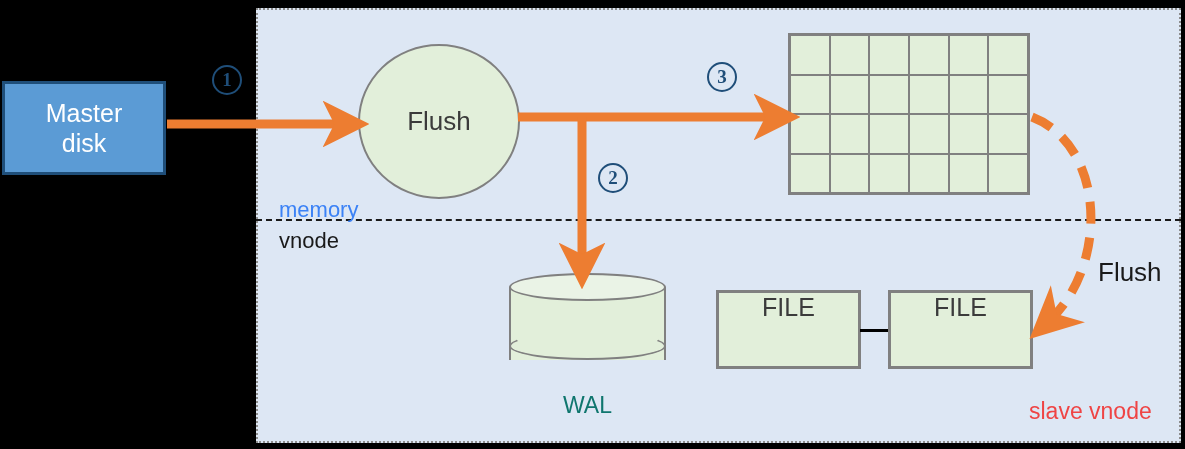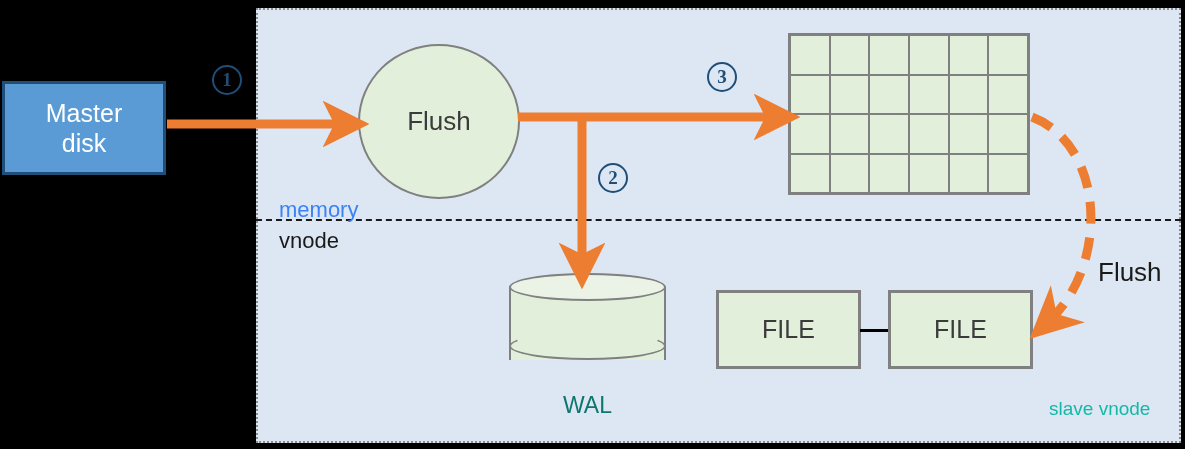--- a/index.html
+++ b/index.html
@@ -177,21 +177,21 @@
   
   .file-box {
     position: absolute;
     top: 290px;
     width: 145px;
     height: 79px;
     background: #e2efda;
     border: 3px solid #808080;
     box-sizing: border-box;
     display: flex;
-    align-items: center;
+    align-items: flex-start;
     justify-content: center;
     font-size: 25px;
     color: #3b3b3b;
   }
   #file-box-1 { left: 716px; }
   #file-box-2 { left: 888px; }
   #file-connector {
     position: absolute;
     left: 860px;
     top: 329px;
@@ -205,23 +205,22 @@
     position: absolute;
     left: 1098px;
     top: 257px;
     font-size: 26px;
     color: #1a1a1a;
   }
   #slave-vnode-label {
     position: absolute;
     left: 1029px;
     top: 398px;
-    font-size: 19px;
-    color: #14b8a6;
-    margin-left: 20px;
+    font-size: 23px;
+    color: #ef4444;
   }
 
   
   #arrow-layer {
     position: absolute;
     left: 0; top: 0;
     width: 1185px;
     height: 449px;
     pointer-events: none;
   }

